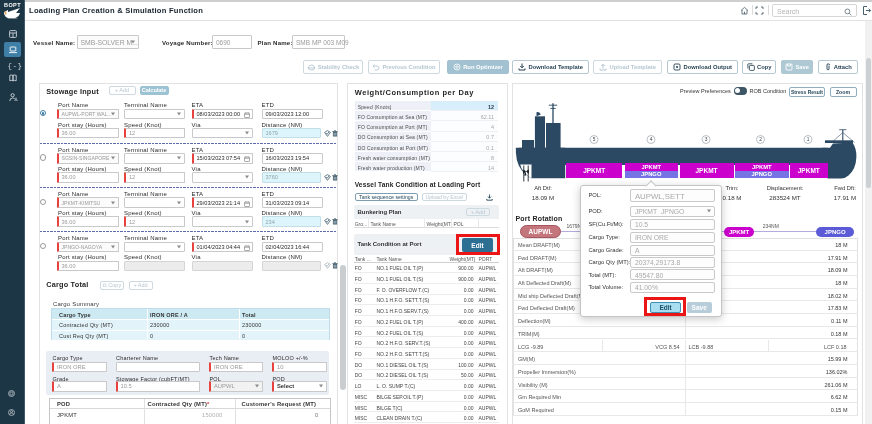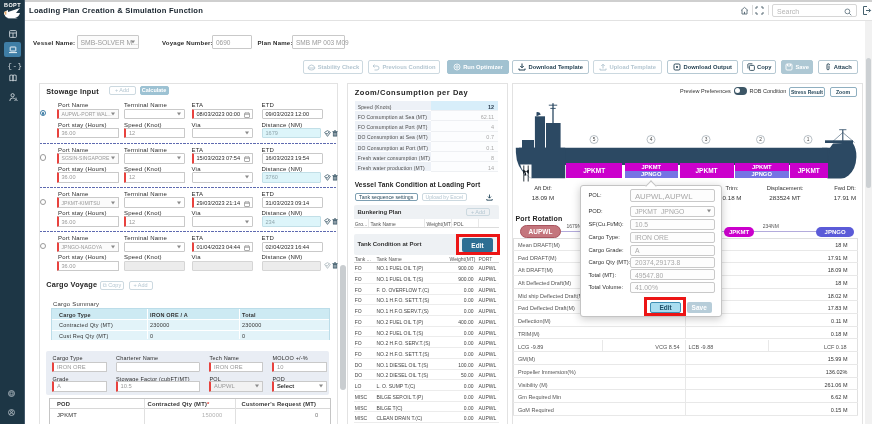--- a/index.html
+++ b/index.html
@@ -411,21 +411,21 @@
       <rect x=".9" y="1.8" width="4.2" height="4.8" rx=".6"></rect>
       <rect x=".3" y="1" width="5.4" height=".7" rx=".3"></rect>
       <rect x="2.1" y=".3" width="1.8" height=".8"></rect>
     </g>
     <g stroke="#fff" stroke-width=".45">
       <line x1="2" y1="2.8" x2="2" y2="5.6"></line>
       <line x1="3" y1="2.8" x2="3" y2="5.6"></line>
       <line x1="4" y1="2.8" x2="4" y2="5.6"></line>
     </g>
   </svg>
-<div class="sect" style="left:46.3px;top:279.8px;font-size:7.3px;">Cargo Voyage</div>
+<div class="sect" style="left:46.3px;top:279.8px;font-size:7.3px;">Cargo Total</div>
 <div class="btn dis" style="left:100px;top:280.5px;width:24px;height:9.5px;font-size:5.5px;font-weight:normal;">⧉ Copy</div>
 <div class="btn dis" style="left:128.5px;top:280.5px;width:24px;height:9.5px;font-size:5.5px;font-weight:normal;">+ Add</div>
 <div class="lbl" style="left:53px;top:300.5px;font-size:6px;color:#3a3a3a;">Cargo Summary</div>
 <div class="abs" style="left:51px;top:308px;width:278.5px;height:31.8px;border:1px solid #bcdde9;">
 <div class="abs" style="left:0;top:0;width:100%;height:10.2px;background:#cdeaf3;"></div>
 <div class="abs" style="left:0;top:10.2px;width:100%;height:10.6px;background:#e2f3f9;border-top:1px solid #fff;"></div>
 <div class="abs" style="left:0;top:20.5px;width:100%;height:10.6px;background:#e2f3f9;border-top:1px solid #fff;"></div>
 <div class="abs" style="left:94.5px;top:0;width:1px;height:100%;background:#fff;"></div>
 <div class="abs" style="left:186.5px;top:0;width:1px;height:100%;background:#fff;"></div>
 <div class="lbl" style="left:7px;top:2.5px;font-size:5.5px;font-weight:bold;color:#333;">Cargo Type</div>
@@ -475,21 +475,21 @@
 <div class="abs" style="left:0;top:9.8px;width:100%;height:1px;background:#d8d8d8;"></div>
 <div class="abs" style="left:94.5px;top:0;width:1px;height:100%;background:#e0e0e0;"></div>
 <div class="abs" style="left:185.5px;top:0;width:1px;height:100%;background:#e0e0e0;"></div>
 <div class="lbl" style="left:7.5px;top:2.3px;font-size:5.8px;font-weight:bold;color:#333;">POD</div>
 <div class="lbl" style="left:98px;top:2.3px;font-size:5.8px;font-weight:bold;color:#333;">Contracted Qty (MT)<span style="color:#e23b30;">*</span></div>
 <div class="lbl" style="left:192px;top:2.3px;font-size:5.8px;font-weight:bold;color:#333;">Customer's Request (MT)</div>
 <div class="lbl" style="left:7.5px;top:13px;font-size:5.8px;color:#333;">JPKMT</div>
 <div class="lbl" style="right:107px;top:13px;font-size:5.8px;color:#b0b0b0;">150000</div>
 <div class="lbl" style="right:11px;top:13px;font-size:5.8px;color:#777;">0</div>
 </div>
-<div class="sect" style="left:354.7px;top:88.3px;font-size:7.5px;letter-spacing:.55px;">Zoom/Consumption per Day</div>
+<div class="sect" style="left:354.7px;top:88.3px;font-size:7.5px;letter-spacing:.55px;">Weight/Consumption per Day</div>
 <div class="abs" style="left:354.7px;top:101px;width:143.3px;height:71.4px;border:1px solid #e3e7ec;border-bottom:none;"></div>
 <div class="abs" style="left:354.7px;top:101.0px;width:76.3px;height:10.2px;background:#edf1f7;border-bottom:1px solid #fff;">
     <span class="abs" style="left:3px;top:2.8px;font-size:5px;letter-spacing:.15px;color:#4a4a4a;white-space:nowrap;">Speed (Knots)</span>
   </div>
 <div class="abs" style="left:431px;top:101.0px;width:67px;height:10.2px;background:#d8eefa;border-bottom:1px solid #eef0f3;">
     <span class="abs" style="right:4px;top:2.8px;font-size:5.5px;font-weight:bold;color:#2c3e50;">12</span>
   </div>
 <div class="abs" style="left:354.7px;top:111.2px;width:76.3px;height:10.2px;background:#edf1f7;border-bottom:1px solid #fff;">
     <span class="abs" style="left:3px;top:2.8px;font-size:5px;letter-spacing:.15px;color:#4a4a4a;white-space:nowrap;">FO Consumption at Sea (MT)</span>
   </div>
@@ -791,21 +791,21 @@
   </div>
 <div class="abs" style="left:512.5px;top:403.0px;width:345px;height:12.69px;border-bottom:1px solid #e8e8e8;">
     <span class="abs" style="left:5.5px;top:4px;font-size:5.5px;color:#555;white-space:nowrap;">GoM Required</span>
     <span class="abs" style="right:10px;top:4px;font-size:5.5px;color:#333;">0.15 M</span>
     <div class="abs" style="left:172px;top:0;width:1px;height:100%;background:#e8e8e8;"></div>
   </div>
 <div class="abs" style="left:580.4px;top:185px;width:142px;height:132.3px;background:#fff;border:1px solid #c4c4c4;border-radius:3px;box-shadow:0 2px 8px rgba(0,0,0,.22);z-index:50;">
     <div class="abs" style="left:66px;top:-4.5px;width:8px;height:8px;background:#fff;border-left:1px solid #c4c4c4;border-top:1px solid #c4c4c4;transform:rotate(45deg);"></div>
     <span class="abs" style="left:7px;top:5.5px;font-size:5.8px;color:#333;white-space:nowrap;">POL:</span>
     <div class="abs" style="left:49px;top:3px;width:85px;height:13px;background:#fdfdfd;border:1px solid #c9c9c9;border-radius:2px;">
-      <span class="abs" style="left:3.5px;top:50%;transform:translateY(-50%);font-size:7.8px;color:#a9a9a9;white-space:nowrap;">AUPWL,AUPWL</span>
+      <span class="abs" style="left:3.5px;top:50%;transform:translateY(-50%);font-size:7.8px;color:#a9a9a9;white-space:nowrap;">AUPWL,SETT</span>
     </div>
     <span class="abs" style="left:7px;top:22.0px;font-size:5.8px;color:#333;white-space:nowrap;">POD:</span>
     <div class="abs" style="left:49px;top:19.5px;width:85px;height:11px;background:#fdfdfd;border:1px solid #c9c9c9;border-radius:2px;">
       <span class="abs" style="left:3.5px;top:50%;transform:translateY(-50%);font-size:6.8px;color:#a9a9a9;white-space:nowrap;">JPKMT&nbsp;&nbsp;JPNGO</span>
       <span class="caret"></span>
     </div>
     <span class="abs" style="left:7px;top:35.0px;font-size:5.8px;color:#333;white-space:nowrap;">SF(Cu.Ft/Mt):</span>
     <div class="abs" style="left:49px;top:32.5px;width:85px;height:11px;background:#fdfdfd;border:1px solid #c9c9c9;border-radius:2px;">
       <span class="abs" style="left:3.5px;top:50%;transform:translateY(-50%);font-size:6.8px;color:#a9a9a9;white-space:nowrap;">10.5</span>
     </div>

